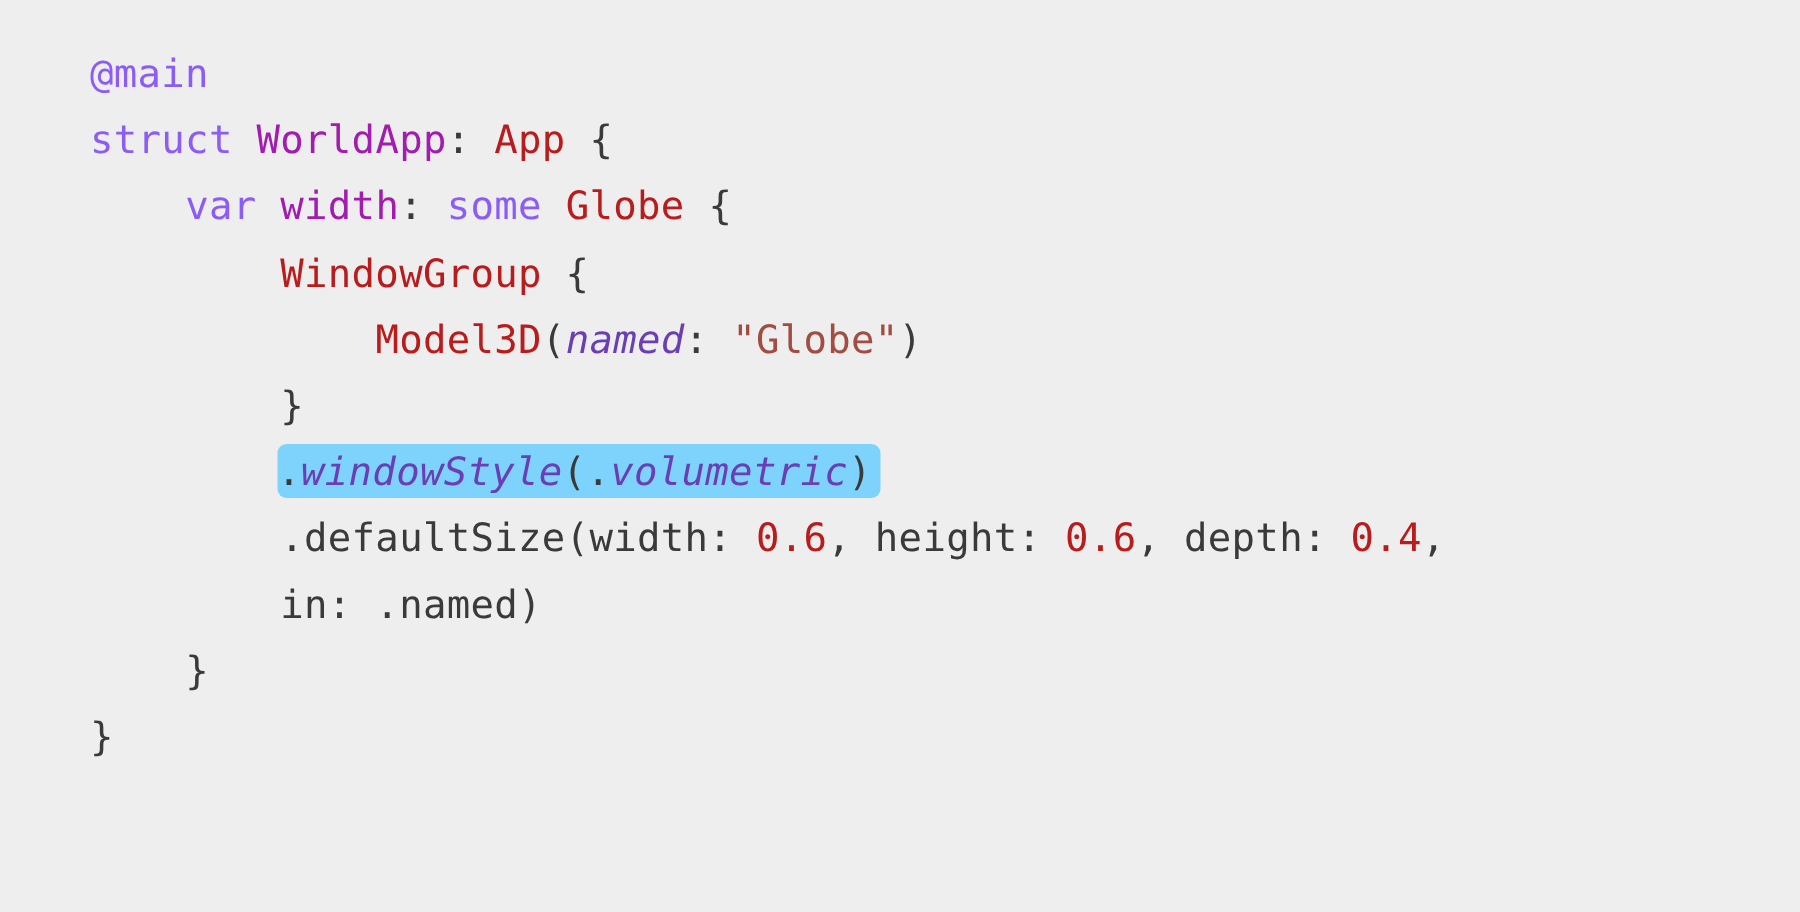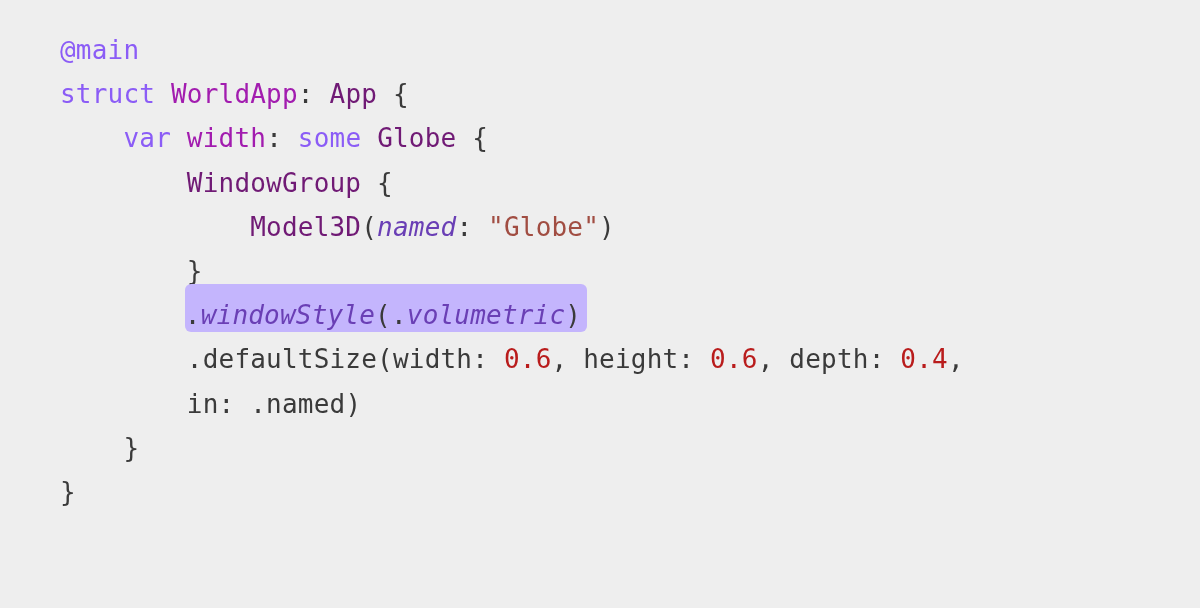--- a/index.html
+++ b/index.html
@@ -12,29 +12,29 @@
       font-weight: 500;
     }
     .code-block {
       padding: 28px 60px;
       white-space: pre;
       color: #3a3a3a;
       letter-spacing: 0.2px;
     }
     .c-keyword-pink { color: #8b5cf6; }
     .c-type-teal { color: #a21caf; }
-    .c-type-purple { color: #701a75; }
+    .c-type-purple { color: #b91c1c; }
     .c-func-purple { color: #6a3fb5; font-style: italic; }
     .c-str-brown { color: #a14d42; }
     .c-num-purple { color: #b91c1c; }
     .c-plain { color: #3a3a3a; }
     .highlight {
-      background: #c4b5fd;
+      background: #7dd3fc;
       border-radius: 6px;
-      padding: 16px 6px 2px 0;
+      padding: 4px 6px 2px 0;
       margin-left: -2px;
     }
   </style>
 </head>
 <body>
 
 <div class="code-block"><span class="c-keyword-pink">@main</span>
 <span class="c-keyword-pink">struct</span> <span class="c-type-teal">WorldApp</span><span class="c-plain">: </span><span class="c-type-purple">App</span><span class="c-plain"> {</span>
     <span class="c-keyword-pink">var</span> <span class="c-type-teal">width</span><span class="c-plain">: </span><span class="c-keyword-pink">some</span> <span class="c-type-purple">Globe</span><span class="c-plain"> {</span>
         <span class="c-type-purple">WindowGroup</span><span class="c-plain"> {</span>

